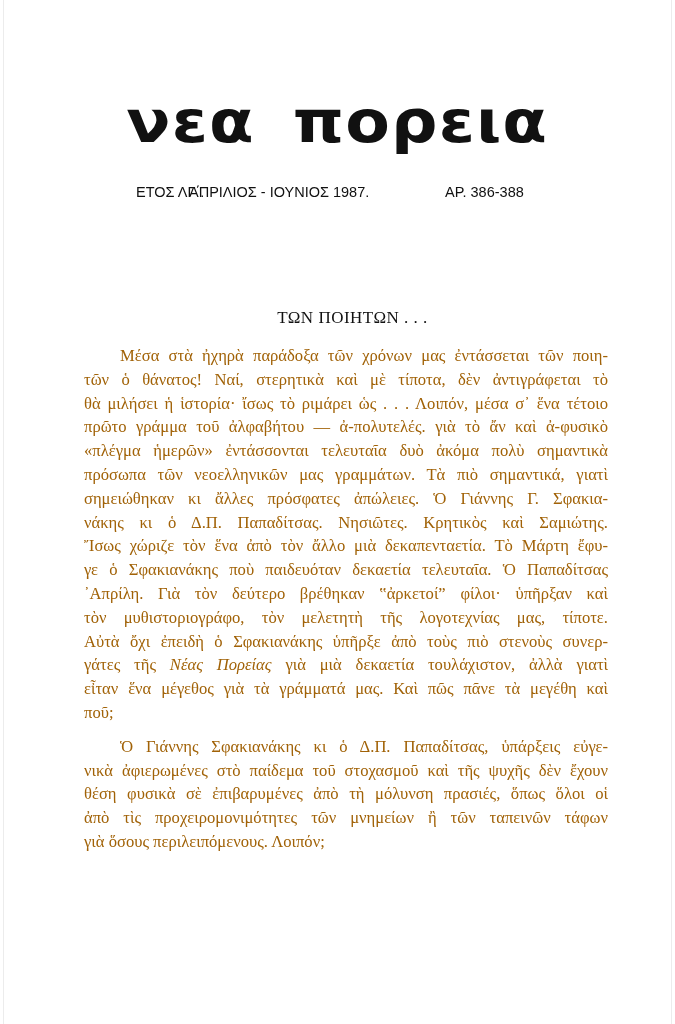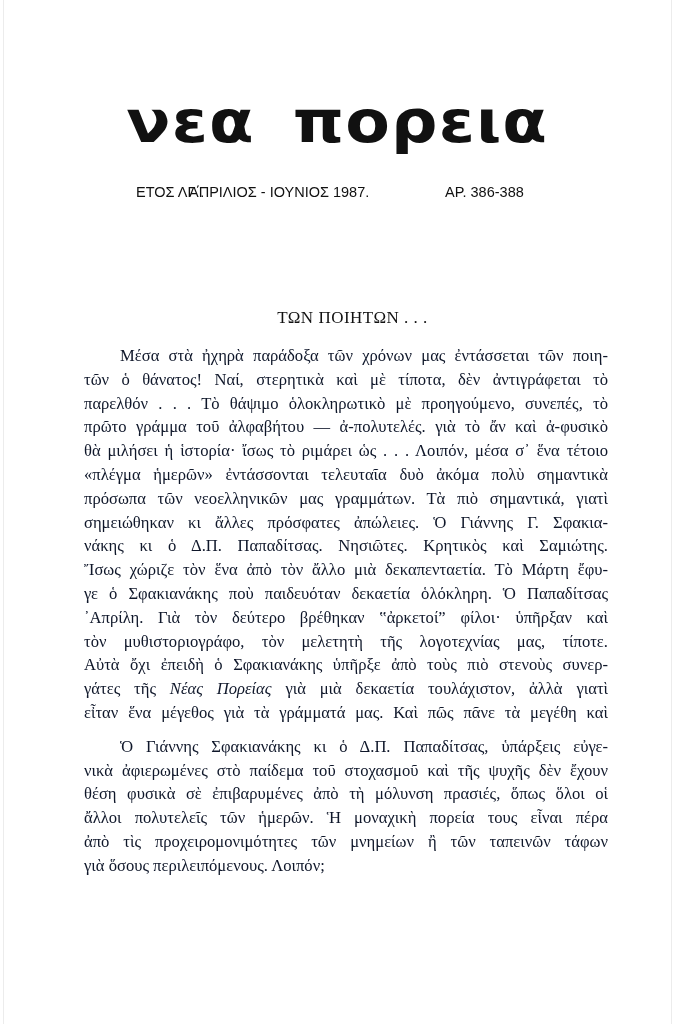--- a/index.html
+++ b/index.html
@@ -71,21 +71,21 @@
       padding-left: 30px;
       box-sizing: border-box;
     }
     .body-text {
       position: absolute;
       left: 84px;
       top: 344px;
       width: 524px;
       font-family: "Liberation Serif", serif;
       font-size: 16.6px;
-      color: #0f172a;
+      color: #a16207;
     }
     .line {
       display: block;
       height: 23.8px;
       line-height: 23.8px;
       white-space: nowrap;
       text-align: justify;
       text-align-last: justify;
       overflow: visible;
     }
@@ -108,38 +108,37 @@
   <div class="issue-line issue-year">ΕΤΟΣ ΛΓ΄.</div>
   <div class="issue-line issue-date">ΑΠΡΙΛΙΟΣ - ΙΟΥΝΙΟΣ 1987.</div>
   <div class="issue-line issue-number">ΑΡ. 386-388</div>
 
   <div class="article-title">ΤΩΝ ΠΟΙΗΤΩΝ . . .</div>
 
   <div class="body-text" id="article-body">
       <div>
         <span class="line indent">Μέσα στὰ ἠχηρὰ παράδοξα τῶν χρόνων μας ἐντάσσεται τῶν ποιη-</span>
         <span class="line">τῶν ὁ θάνατος! Ναί, στερητικὰ καὶ μὲ τίποτα, δὲν ἀντιγράφεται τὸ</span>
-        <span class="line">παρελθόν . . . Τὸ θάψιμο ὁλοκληρωτικὸ μὲ προηγούμενο, συνεπές, τὸ</span>
+        <span class="line">θὰ μιλήσει ἡ ἱστορία· ἴσως τὸ ριμάρει ὡς . . . Λοιπόν, μέσα σ᾿ ἕνα τέτοιο</span>
         <span class="line">πρῶτο γράμμα τοῦ ἀλφαβήτου — ἀ-πολυτελές. γιὰ τὸ ἄν καὶ ἀ-φυσικὸ</span>
-        <span class="line">θὰ μιλήσει ἡ ἱστορία· ἴσως τὸ ριμάρει ὡς . . . Λοιπόν, μέσα σ᾿ ἕνα τέτοιο</span>
         <span class="line">«πλέγμα ἡμερῶν» ἐντάσσονται τελευταῖα δυὸ ἀκόμα πολὺ σημαντικὰ</span>
         <span class="line">πρόσωπα τῶν νεοελληνικῶν μας γραμμάτων. Τὰ πιὸ σημαντικά, γιατὶ</span>
         <span class="line">σημειώθηκαν κι ἄλλες πρόσφατες ἀπώλειες. Ὁ Γιάννης Γ. Σφακια-</span>
         <span class="line">νάκης κι ὁ Δ.Π. Παπαδίτσας. Νησιῶτες. Κρητικὸς καὶ Σαμιώτης.</span>
         <span class="line">Ἴσως χώριζε τὸν ἕνα ἀπὸ τὸν ἄλλο μιὰ δεκαπενταετία. Τὸ Μάρτη ἔφυ-</span>
-        <span class="line">γε ὁ Σφακιανάκης ποὺ παιδευόταν δεκαετία ὁλόκληρη. Ὁ Παπαδίτσας</span>
+        <span class="line">γε ὁ Σφακιανάκης ποὺ παιδευόταν δεκαετία τελευταῖα. Ὁ Παπαδίτσας</span>
         <span class="line">᾿Απρίλη. Γιὰ τὸν δεύτερο βρέθηκαν ‟ἀρκετοί” φίλοι· ὑπῆρξαν καὶ</span>
         <span class="line">τὸν μυθιστοριογράφο, τὸν μελετητὴ τῆς λογοτεχνίας μας, τίποτε.</span>
         <span class="line">Αὐτὰ ὄχι ἐπειδὴ ὁ Σφακιανάκης ὑπῆρξε ἀπὸ τοὺς πιὸ στενοὺς συνερ-</span>
         <span class="line">γάτες τῆς <span class="italic">Νέας Πορείας</span> γιὰ μιὰ δεκαετία τουλάχιστον, ἀλλὰ γιατὶ</span>
         <span class="line">εἶταν ἕνα μέγεθος γιὰ τὰ γράμματά μας. Καὶ πῶς πᾶνε τὰ μεγέθη καὶ</span>
+        <span class="line last">ποῦ;</span>
       </div>
       <div class="para-gap"></div>
       <div>
         <span class="line indent">Ὁ Γιάννης Σφακιανάκης κι ὁ Δ.Π. Παπαδίτσας, ὑπάρξεις εὐγε-</span>
         <span class="line">νικὰ ἀφιερωμένες στὸ παίδεμα τοῦ στοχασμοῦ καὶ τῆς ψυχῆς δὲν ἔχουν</span>
         <span class="line">θέση φυσικὰ σὲ ἐπιβαρυμένες ἀπὸ τὴ μόλυνση πρασιές, ὅπως ὅλοι οἱ</span>
-        <span class="line">ἄλλοι πολυτελεῖς τῶν ἡμερῶν. Ἡ μοναχικὴ πορεία τους εἶναι πέρα</span>
         <span class="line">ἀπὸ τὶς προχειρομονιμότητες τῶν μνημείων ἢ τῶν ταπεινῶν τάφων</span>
         <span class="line last">γιὰ ὅσους περιλειπόμενους. Λοιπόν;</span>
       </div>
     </div>
 </div>
 
 </body></html>

